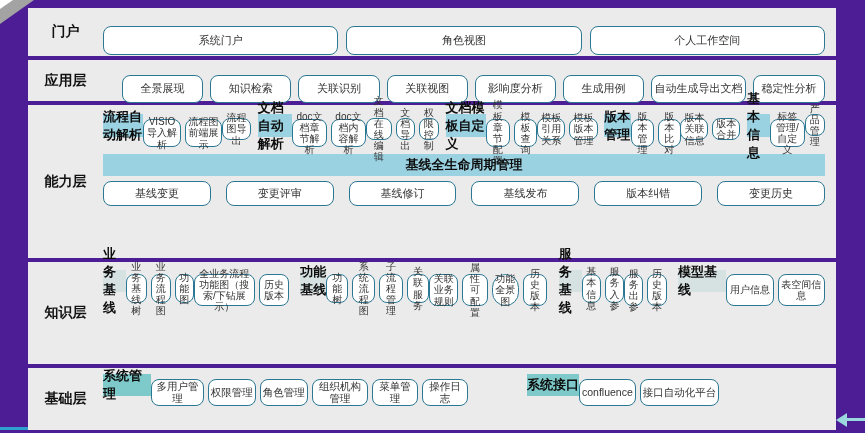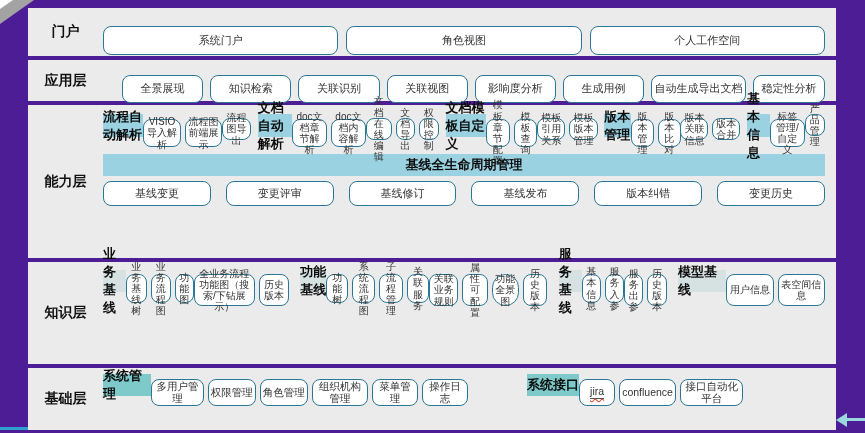--- a/index.html
+++ b/index.html
@@ -225,23 +225,20 @@
               <div class="bx" style="flex: 1 1 0px; font-size: 10.5px; height: 27px;">权限管理</div>
               <div class="bx" style="flex: 1 1 0px; font-size: 10.5px; height: 27px;">角色管理</div>
               <div class="bx" style="flex: 1.2 1 0px; font-size: 10.5px; height: 27px;">组织机构管理</div>
               <div class="bx" style="flex: 0.95 1 0px; font-size: 10.5px; height: 27px;">菜单管理</div>
               <div class="bx" style="flex: 0.95 1 0px; font-size: 10.5px; height: 27px;">操作日志</div>
             </div>
           </div>
           <div class="grp" style="width: 298px;">
             <div class="hd hd-fnd">系统接口</div>
             <div class="r" style="height: 27px; margin-top: 5px;">
-              <div class="bx spell" style="flex: 1 1 0px; font-size: 10.5px; height: 27px;">
-                <span class="u">jira</span>
-              </div>
               <div class="bx" style="flex: 1.07 1 0px; font-size: 10.5px; height: 27px;">confluence</div>
               <div class="bx" style="flex: 1.9 1 0px; font-size: 10.5px; height: 27px;">接口自动化平台</div>
             </div>
           </div>
         </div>
     </div>
   </div>
 
   <div class="bline"></div>
   <div class="arrow-tail"></div>

